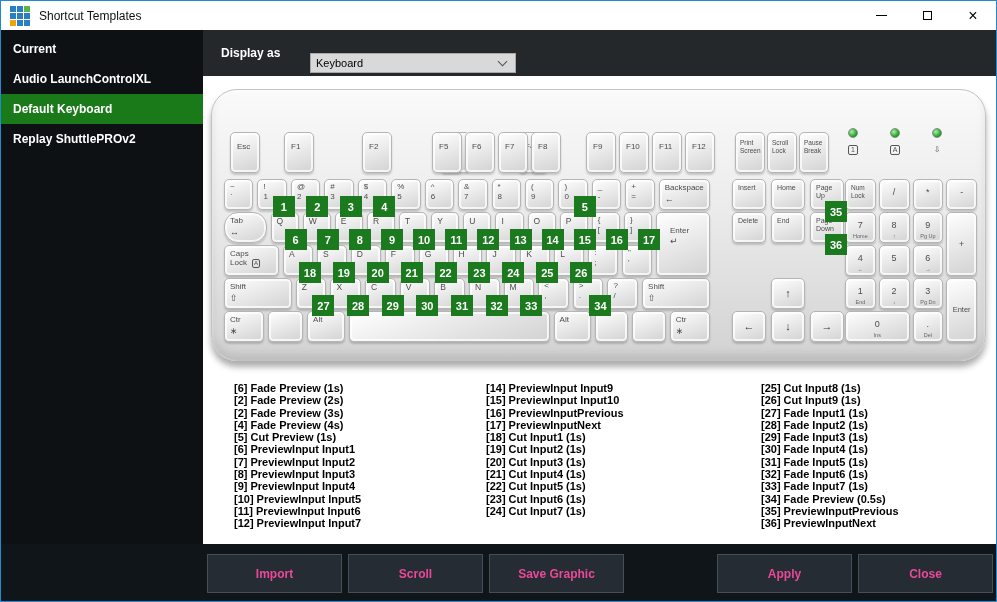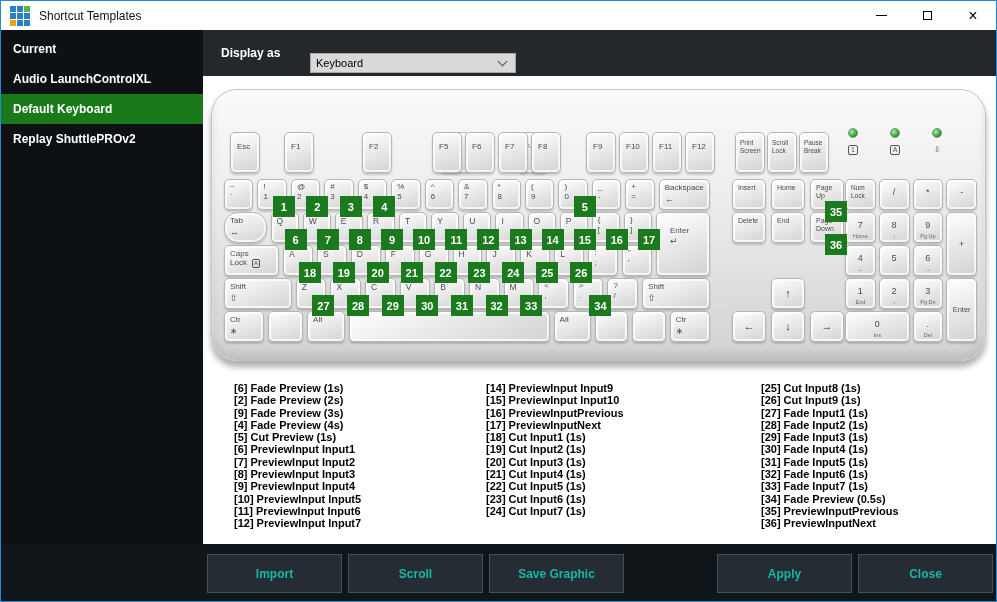--- a/index.html
+++ b/index.html
@@ -83,21 +83,21 @@
   .np-center.np-small{text-align:center;left:0;right:0;font-size:7.5px;}
 
   
   .shortcuts{position:absolute;left:31px;top:306px;height:150px;}
   .sc-col{position:absolute;top:0;width:248px;}
   .sc-item{font-size:11px;font-weight:bold;color:#000;line-height:12.3px;white-space:nowrap;}
 
   
   .bottombar{position:absolute;left:0;right:0;bottom:0;height:57px;background:#10151a;}
   .fbtn{position:absolute;top:10px;width:135px;height:39px;background:#252c34;border:1px solid #454f58;
-    box-sizing:border-box;color:#14b8a6;font-weight:bold;font-size:12px;display:flex;align-items:center;
+    box-sizing:border-box;color:#ec4899;font-weight:bold;font-size:12px;display:flex;align-items:center;
     justify-content:center;cursor:pointer;}
 </style>
 </head>
 <body>
 
 <div class="window">
 
   <div class="titlebar">
     <div class="logo" id="logo">
         <div style="background: rgb(42, 127, 193);"></div>
@@ -590,21 +590,21 @@
           <div class="key">
             <span class="np-main">.</span>
             <span class="np-sub">Del</span>
           </div>
         </div>
       </div>
     <div class="shortcuts" id="shortcuts">
         <div class="sc-col" style="left: 0px;">
           <div class="sc-item">[6] Fade Preview (1s)</div>
           <div class="sc-item">[2] Fade Preview (2s)</div>
-          <div class="sc-item">[9] Fade Preview (3s)</div>
+          <div class="sc-item">[2] Fade Preview (3s)</div>
           <div class="sc-item">[4] Fade Preview (4s)</div>
           <div class="sc-item">[5] Cut Preview (1s)</div>
           <div class="sc-item">[6] PreviewInput Input1</div>
           <div class="sc-item">[7] PreviewInput Input2</div>
           <div class="sc-item">[8] PreviewInput Input3</div>
           <div class="sc-item">[9] PreviewInput Input4</div>
           <div class="sc-item">[10] PreviewInput Input5</div>
           <div class="sc-item">[11] PreviewInput Input6</div>
           <div class="sc-item">[12] PreviewInput Input7</div>
         </div>

